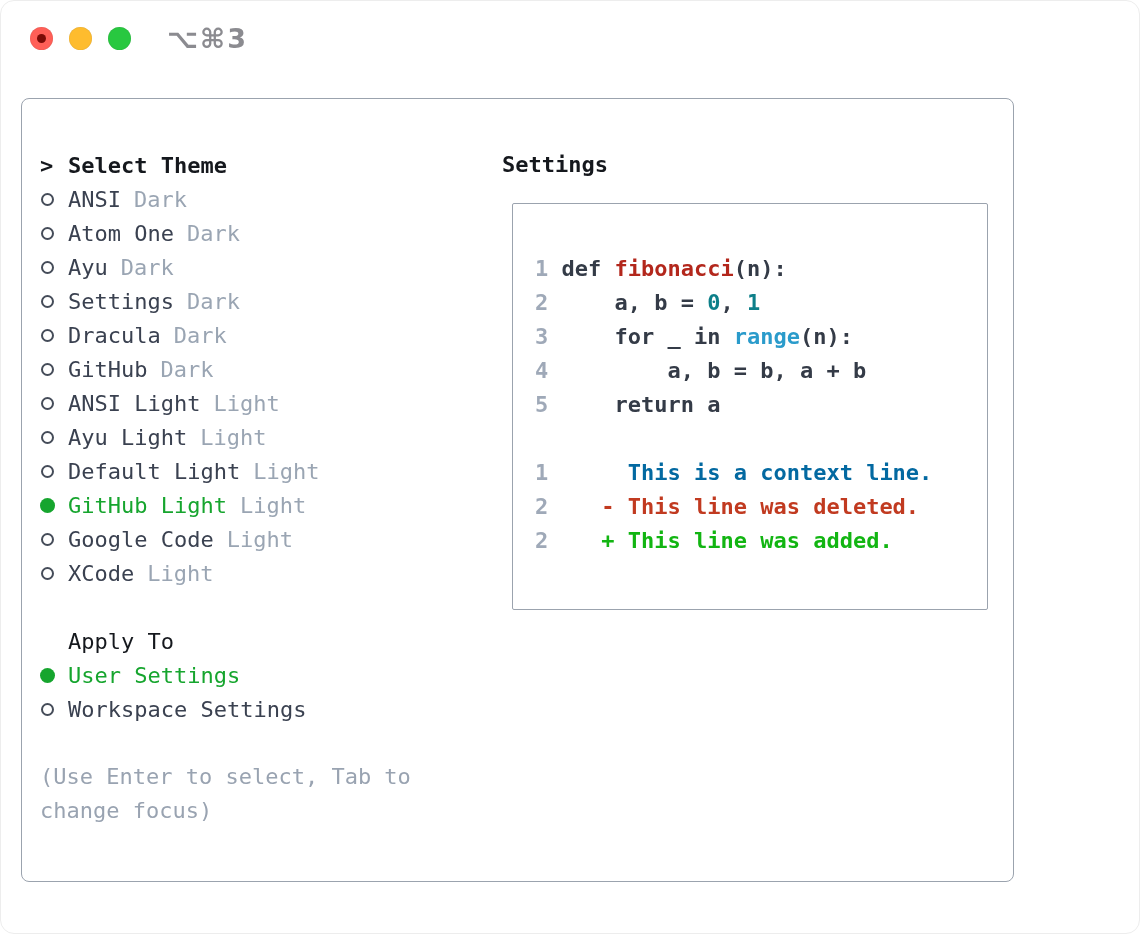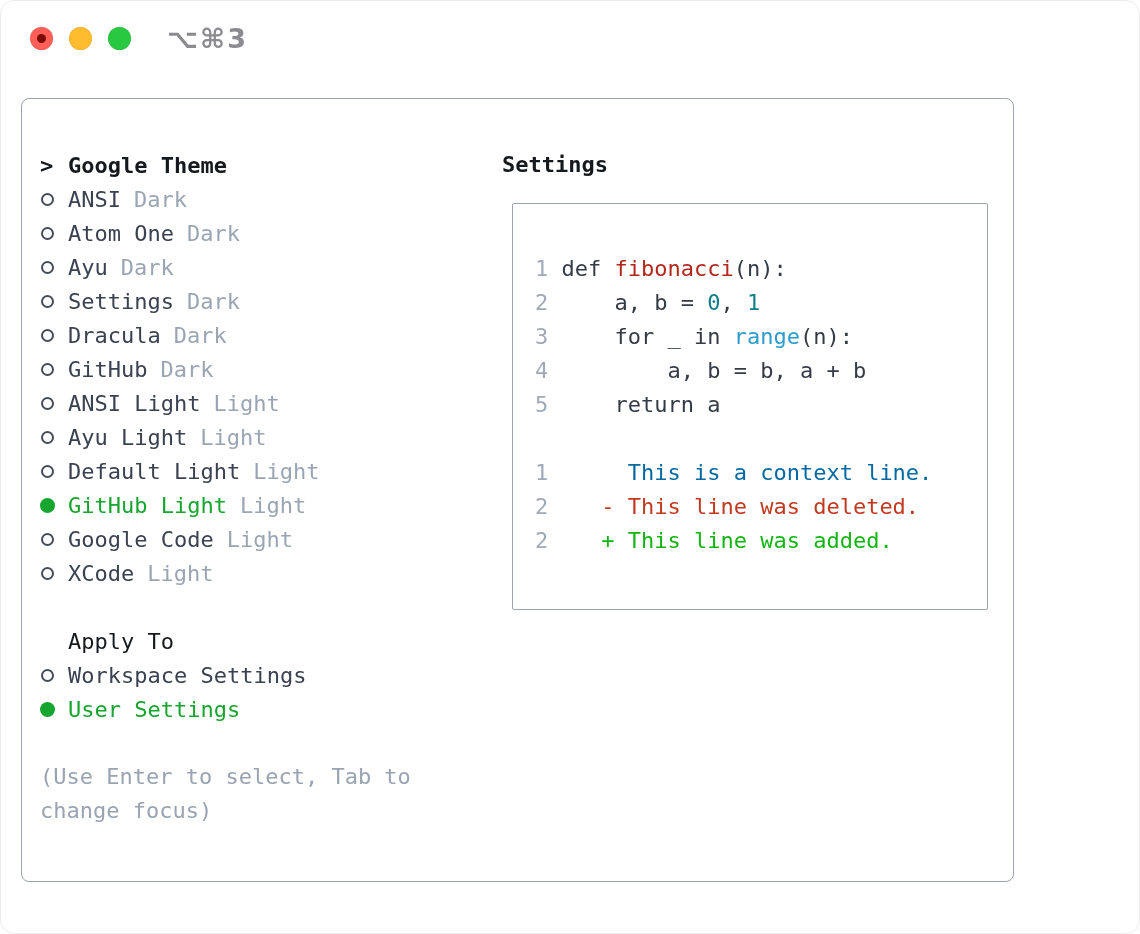--- a/index.html
+++ b/index.html
@@ -67,21 +67,21 @@
     width:450px;
   }
 
   
   .right-col { position:absolute; left:475px; top:49px; }
   .preview-title { font-weight:bold; color:#15181d; font-size:22px; line-height:34px; margin-left:5px; }
   .preview-box {
     margin-top:21px; margin-left:15px;
     width:476px; height:407px;
     border:1.5px solid #9ba3ae; border-radius:2px; background:#ffffff;
-    padding:52px 0 15px 22px; overflow:hidden;
+    padding:52px 0 15px 22px; overflow:hidden;font-weight:bold;
   }
   .code-line { height:34px; font-size:22px; white-space:pre; }
   .lnum { color:#9fa9b8; }
   .tok-fg { color:#343b47; }
   .tok-function { color:var(--function-red,#b3271c); }
   .tok-number { color:var(--number-teal,#0d7f89); }
   .tok-builtin { color:var(--builtin-blue,#2a9bcb); }
   .diff-context { color:#0369a1; }
   .diff-deleted { color:var(--deleted-red,#c13a20);margin-top:32px; }
   .diff-added { color:var(--added-green,#12b512);margin-top:28px; }
@@ -96,21 +96,21 @@
     <div class="light light-yellow"></div>
     <div class="light light-green"></div>
     <span class="shortcut">⌥⌘3</span>
   </div>
 
   <div class="window">
 
     <div class="left-col">
       <div class="row">
         <span class="marker"><span class="prompt">&gt;</span></span>
-        <span class="menu-title">Google Theme</span>
+        <span class="menu-title">Select Theme</span>
       </div>
       <div id="theme-list">
           <div class="row"><span class="marker"><span class="ring"></span></span><span class="item-name">ANSI</span><span class="item-variant">Dark</span></div>
           <div class="row"><span class="marker"><span class="ring"></span></span><span class="item-name">Atom One</span><span class="item-variant">Dark</span></div>
           <div class="row"><span class="marker"><span class="ring"></span></span><span class="item-name">Ayu</span><span class="item-variant">Dark</span></div>
           <div class="row"><span class="marker"><span class="ring"></span></span><span class="item-name">Settings</span><span class="item-variant">Dark</span></div>
           <div class="row"><span class="marker"><span class="ring"></span></span><span class="item-name">Dracula</span><span class="item-variant">Dark</span></div>
           <div class="row"><span class="marker"><span class="ring"></span></span><span class="item-name">GitHub</span><span class="item-variant">Dark</span></div>
           <div class="row"><span class="marker"><span class="ring"></span></span><span class="item-name">ANSI Light</span><span class="item-variant">Light</span></div>
           <div class="row"><span class="marker"><span class="ring"></span></span><span class="item-name">Ayu Light</span><span class="item-variant">Light</span></div>
@@ -120,22 +120,22 @@
           <div class="row"><span class="marker"><span class="ring"></span></span><span class="item-name">XCode</span><span class="item-variant">Light</span></div>
         </div>
 
       <div class="gap"></div>
 
       <div class="row">
         <span class="marker"></span>
         <span class="section-title">Apply To</span>
       </div>
       <div id="apply-list">
+          <div class="row"><span class="marker"><span class="dot"></span></span><span class="opt-label selected">User Settings</span></div>
           <div class="row"><span class="marker"><span class="ring"></span></span><span class="opt-label">Workspace Settings</span></div>
-          <div class="row"><span class="marker"><span class="dot"></span></span><span class="opt-label selected">User Settings</span></div>
         </div>
 
       <div class="gap"></div>
 
       <div class="hint">(Use Enter to select, Tab to change focus)</div>
     </div>
 
     <div class="right-col">
       <div class="preview-title">Settings</div>
       <div class="preview-box">

